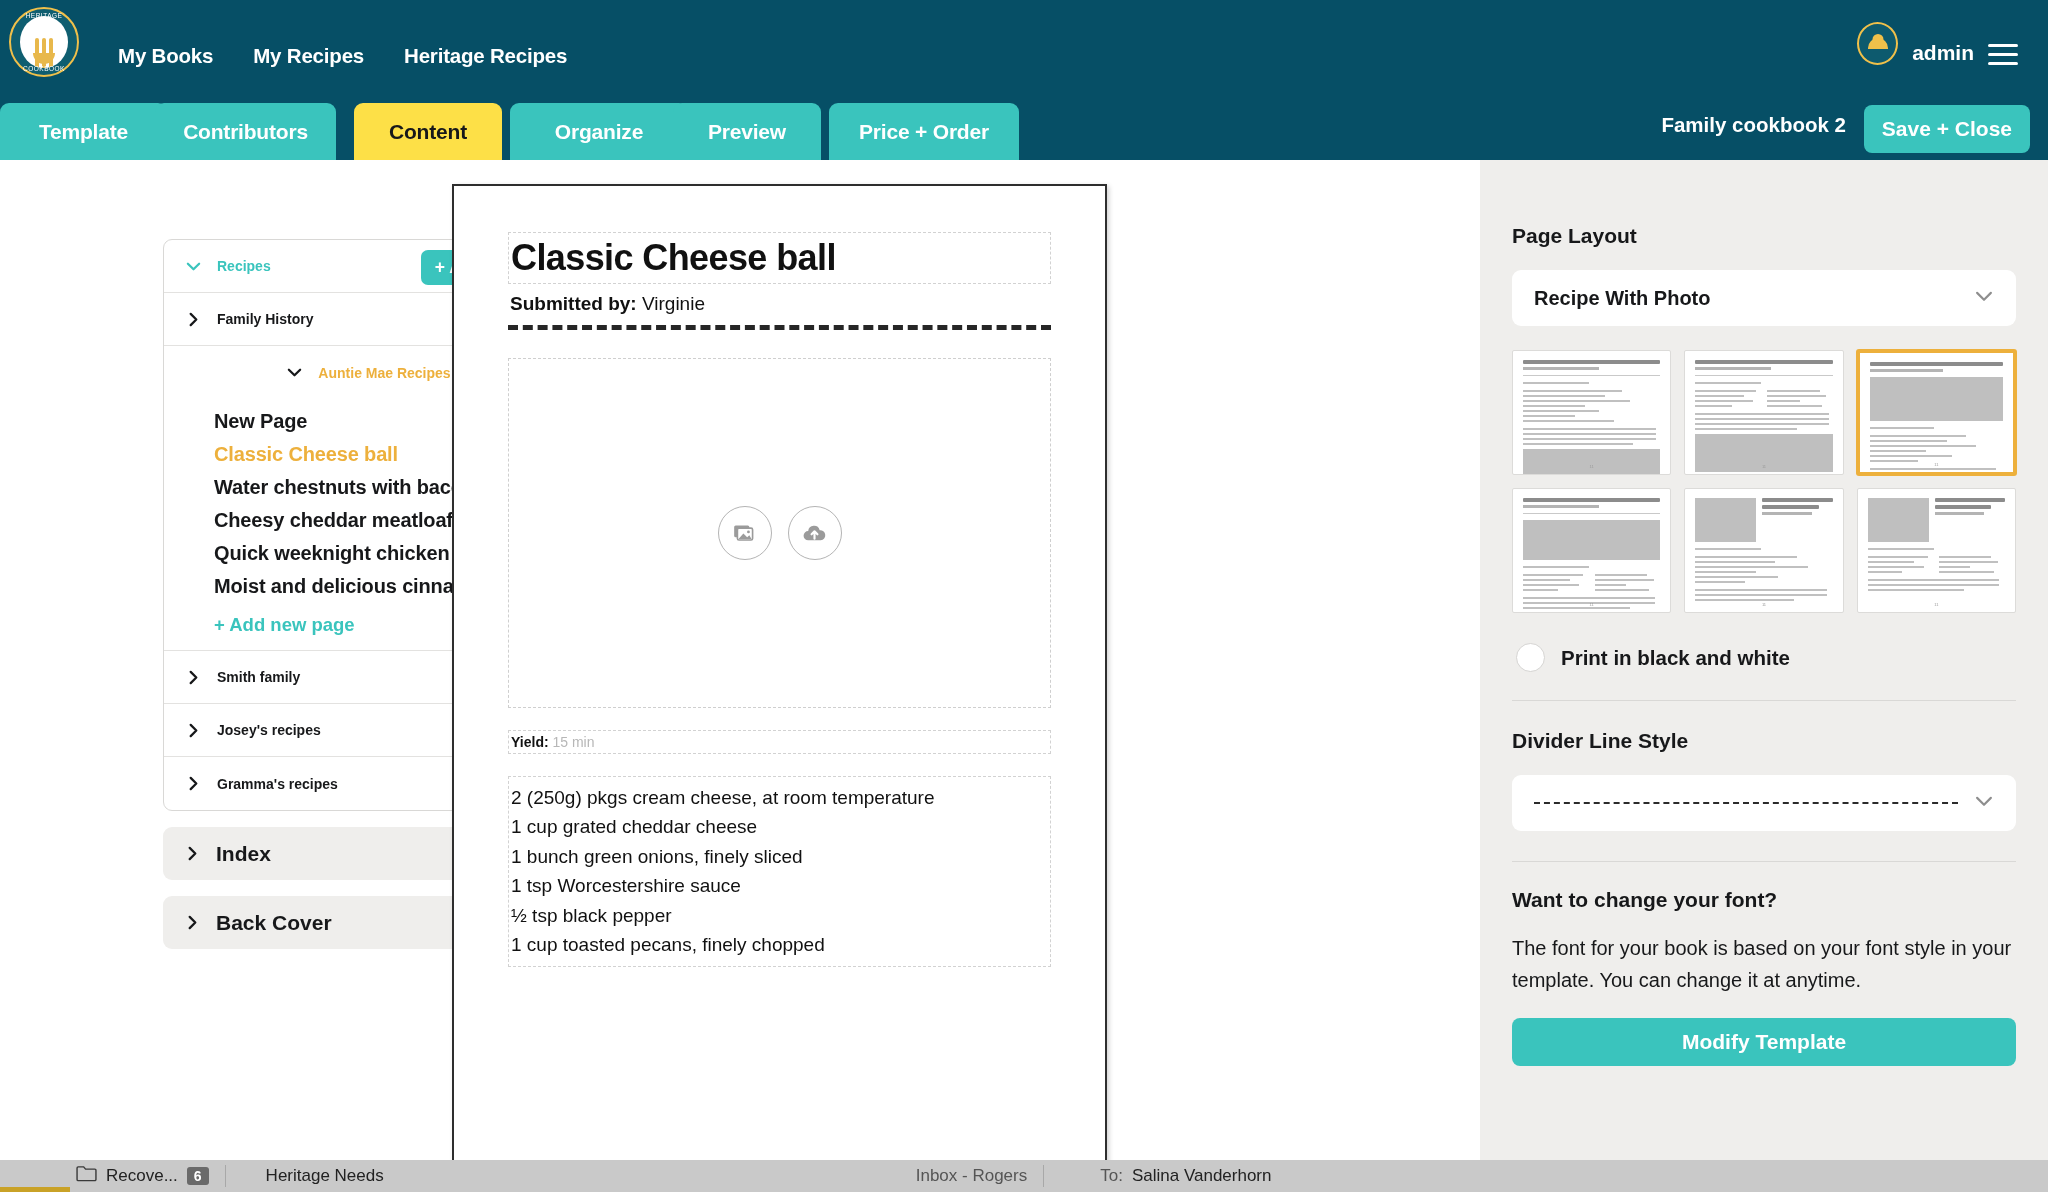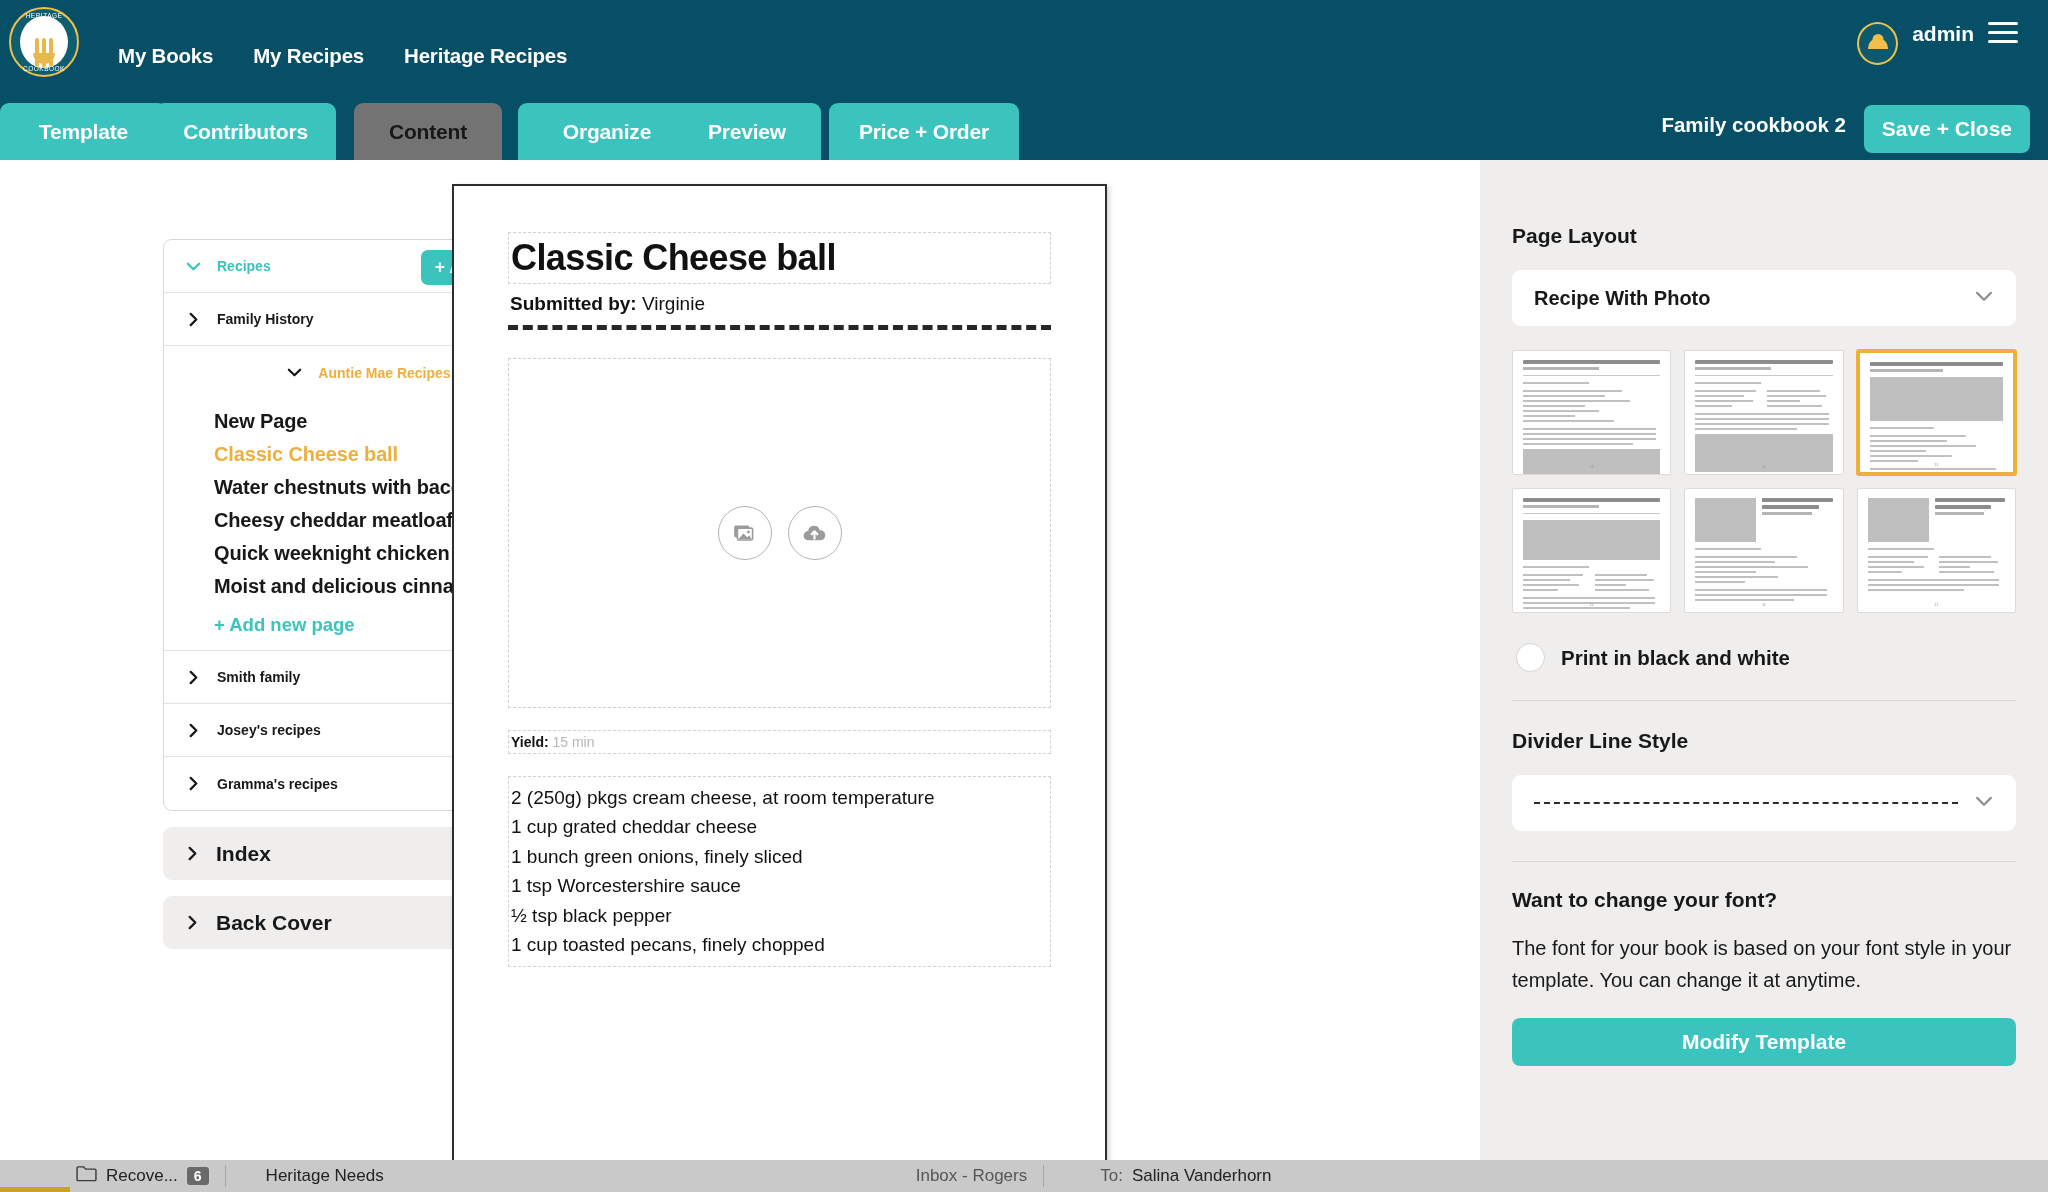--- a/index.html
+++ b/index.html
@@ -42,21 +42,21 @@
   .logo-ring-text .b { position: absolute; bottom: 3px; left: 0; right: 0; text-align: center; }
 
   .nav-links { position: absolute; left: 118px; top: 44px; display: flex; gap: 0; }
   .nav-links a {
     color: #ffffff; font-size: 20.5px; font-weight: bold; text-decoration: none;
     margin-right: 40px; letter-spacing: -.2px;
   }
 
   .user-area {
     position: absolute; right: 30px; top: 22px;
-    display: flex; align-items: flex-start; gap: 14px;
+    display: flex; align-items: flex-end; gap: 14px;
   }
   .avatar {
     width: 41px; height: 43px; border-radius: 50%;
     border: 2.5px solid #f0c04a; background: #0d5a6e;
     display: flex; align-items: center; justify-content: center;
   }
   .avatar-head { width: 11px; height: 11px; border-radius: 50%; background: #f0c04a; position: relative; top: -2px; }
   .avatar-body {
     width: 20px; height: 11px; border-radius: 11px 11px 0 0; background: #f0c04a;
     position: absolute; bottom: 7px;
@@ -67,21 +67,21 @@
 
   
   .tabrow { position: absolute; left: 0; top: 103px; width: 2048px; height: 57px; background: #064f66; }
   .tab {
     position: absolute; top: 0; height: 57px;
     background: #3ac4bd; border-radius: 9px 9px 0 0;
     display: flex; align-items: center; justify-content: center;
     color: #ffffff; font-size: 21px; font-weight: bold; cursor: pointer;
     letter-spacing: -.2px;
   }
-  .tab.active { background: #737373; color: #17181a; }
+  .tab.active { background: #fde047; color: #17181a; }
 
   .book-title {
     position: absolute; right: 202px; top: 113px;
     color: #ffffff; font-size: 20.5px; font-weight: bold;
   }
   .save-close {
     position: absolute; right: 18px; top: 105px;
     background: #3ac4bd; color: #ffffff; font-size: 21px; font-weight: bold;
     padding: 12px 18px; border-radius: 8px; border: none; cursor: pointer;
     font-family: "Liberation Sans", sans-serif;
@@ -279,21 +279,21 @@
         <span></span>
         <span></span>
     </div>
   </div>
 </div>
 
 <div class="tabrow">
   <div class="tab" style="left:0px;   width:167px;">Template</div>
   <div class="tab" style="left:155px; width:181px;">Contributors</div>
   <div class="tab active" style="left:354px; width:148px;">Content</div>
-  <div class="tab" style="left:510px; width:178px;margin-left:8px;">Organize</div>
+  <div class="tab" style="left:510px; width:178px;">Organize</div>
   <div class="tab" style="left:673px; width:148px;">Preview</div>
   <div class="tab" style="left:829px; width:190px;">Price + Order</div>
 </div>
 <div class="book-title">Family cookbook 2</div>
 <button class="save-close">Save + Close</button>
 
 <div class="workspace">
 
   <div class="tree">
 

